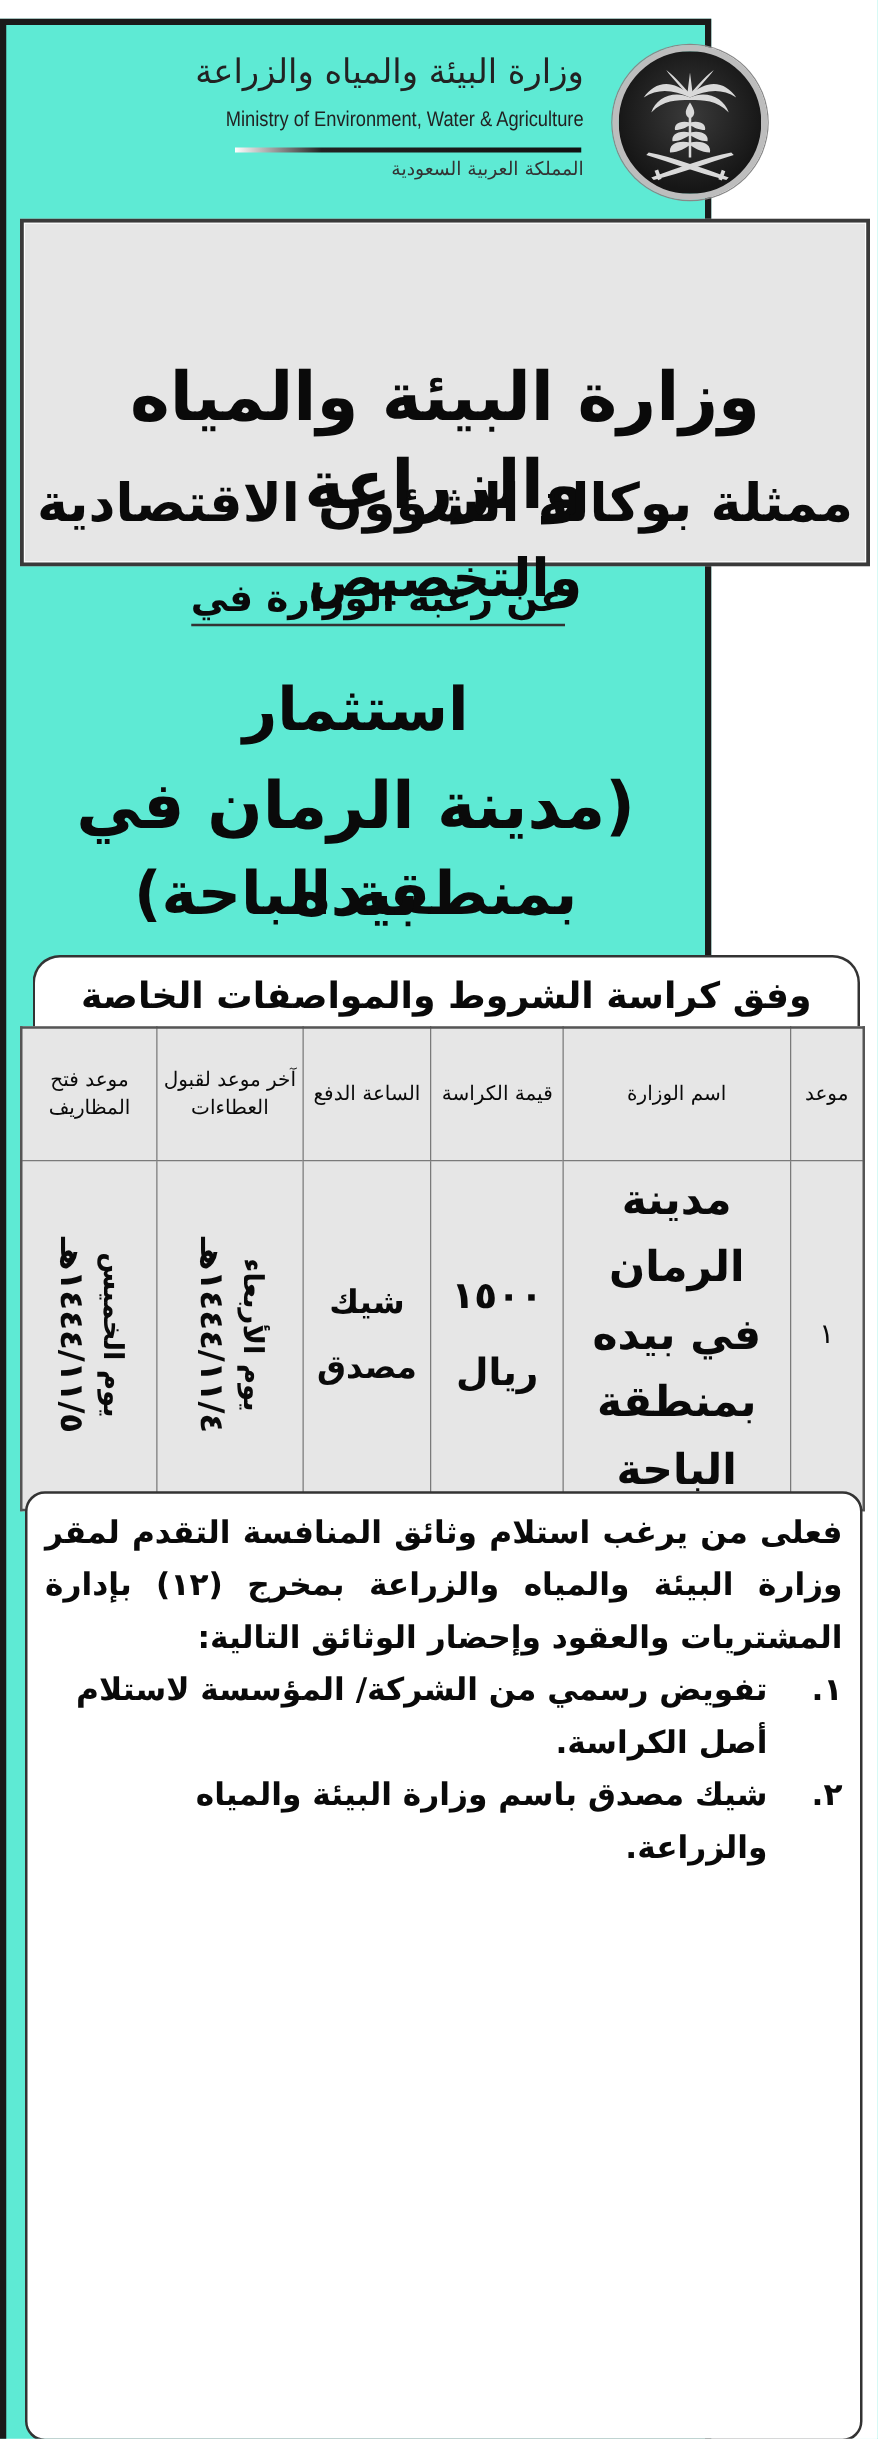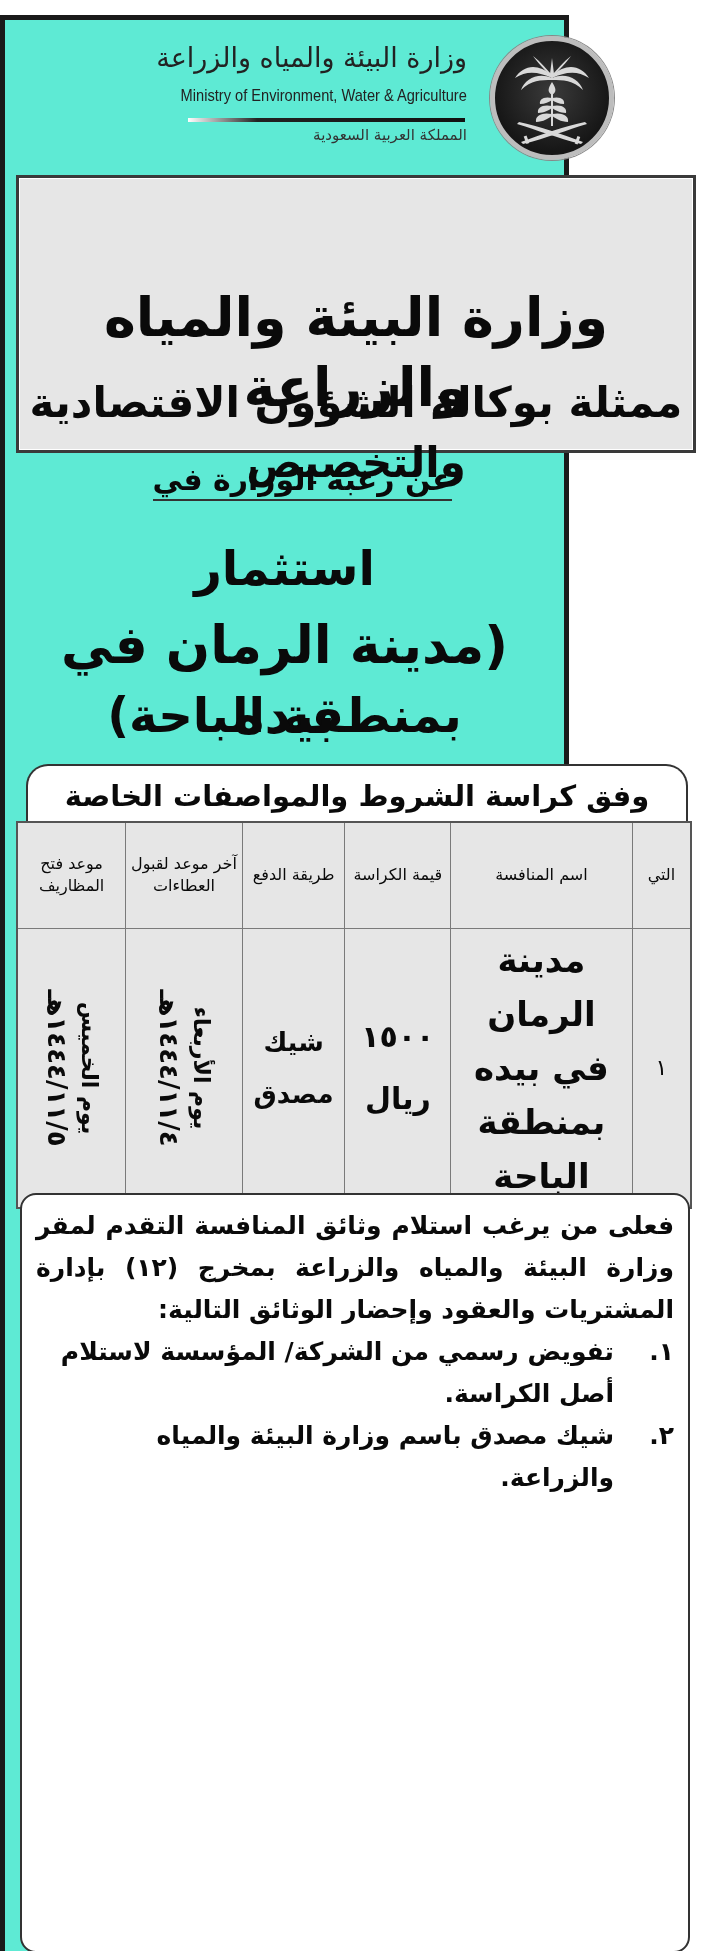--- a/index.html
+++ b/index.html
@@ -166,24 +166,24 @@
   </div>
   <div class="subject s-invest">استثمار</div>
   <div class="subject s-region">بمنطقة الباحة)</div>
   <div class="subject s-name">(مدينة الرمان في بيده</div>
 
   <div class="tab">وفق كراسة الشروط والمواصفات الخاصة بالمنافسة</div>
 
   <table class="spec-table">
     <thead>
       <tr>
-        <th class="c-num">التي</th>
-        <th class="c-name">اسم المنافسة</th>
+        <th class="c-num">موعد</th>
+        <th class="c-name">اسم الوزارة</th>
         <th class="c-val">قيمة الكراسة</th>
-        <th class="c-pay">طريقة الدفع</th>
+        <th class="c-pay">الساعة الدفع</th>
         <th class="c-last">آخر موعد لقبول العطاءات</th>
         <th class="c-open">موعد فتح المظاريف</th>
       </tr>
     </thead>
     <tbody>
       <tr>
         <td class="td-num">١</td>
         <td class="td-name">مدينة الرمان في بيده بمنطقة الباحة</td>
         <td class="td-val">
           <div>١٥٠٠</div>

